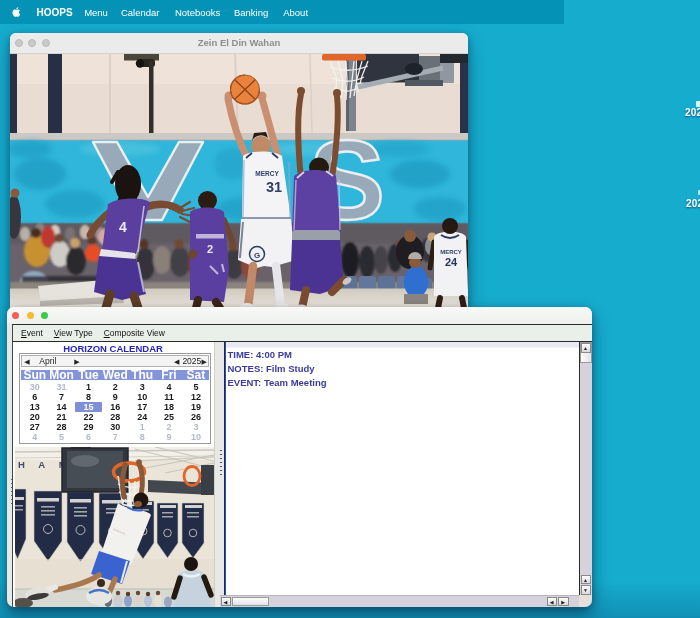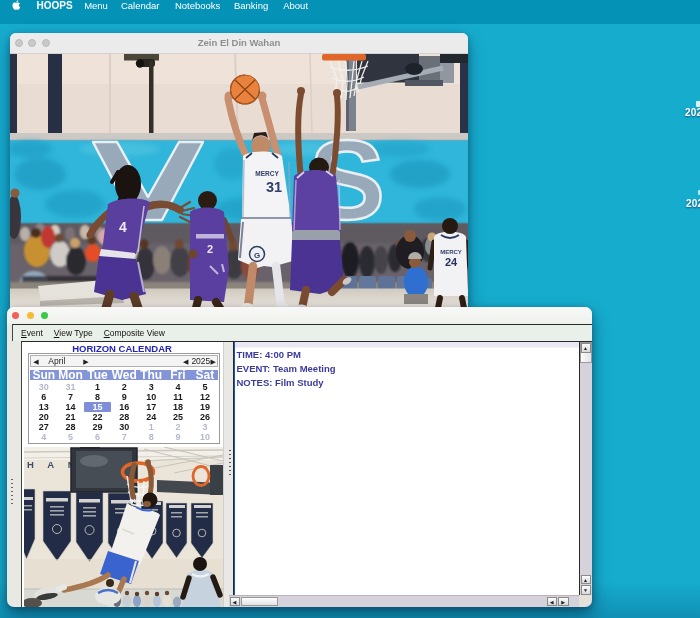--- a/index.html
+++ b/index.html
@@ -4,23 +4,23 @@
 <style>
   * { margin:0; padding:0; box-sizing:border-box; }
   html,body { width:700px; height:618px; overflow:hidden; }
   body {
     font-family:"Liberation Sans", sans-serif;
     background:linear-gradient(180deg,#16acce 0%,#16acce 94%,#1399bd 98%,#1090b4 100%);
     position:relative;
   }
   
   #menubar {
-    position:absolute; left:0; top:0; width:700px; height:24px;
+    position:absolute; left:0; top:0; width:564px; height:24px;
     background:#0493b7; color:#fff; font-size:9.5px;
-    display:flex; align-items:flex-start;
+    display:flex; align-items:center;
   }
   #menubar .apple { margin-left:12px; width:9.5px; height:12px; margin-top:-1px; }
   #menubar span { display:inline-block; }
   #menubar .b { font-weight:bold; margin-left:15px; font-size:10px; }
   #menubar .it.m1 { margin-left:11.5px; }
   #menubar .it.m2 { margin-left:13px; }
   #menubar .it.m3 { margin-left:15.5px; }
   #menubar .it.m4 { margin-left:13.5px; }
   #menubar .it.m5 { margin-left:15px; }
   
@@ -52,21 +52,21 @@
   #win2 .g { width:7.5px;height:7.5px; top:5px; background:#3bc948; left:34.4px;}
   #w2grip { position:absolute; left:4px; top:172px; width:2px; height:27px;
      background-image:repeating-linear-gradient(180deg,#666 0 1.5px,transparent 1.5px 4px); }
   #w2menu { position:absolute; left:5px; top:17.5px; right:0px; height:16.5px;
     background:#e9efe9; border-top:1px solid #2a2a2a; border-left:1px solid #444;
     font-size:8.5px; color:#111; line-height:16px; }
   #w2menu span { margin-left:11px; }
   #w2menu span:first-child { margin-left:8.5px; }
   #w2menu u { text-decoration:underline; text-underline-offset:1px; }
   #w2body { position:absolute; left:5px; top:34.5px; right:0; bottom:0;
-    border-top:1px solid #2a2a2a; border-left:1px solid #444; background:#1d4ed8;margin-left:9px; }
+    border-top:1px solid #2a2a2a; border-left:1px solid #444; background:#1d4ed8; }
   
   #lpanel { position:absolute; left:0px; top:0; width:201px; bottom:0; background:#fff; }
   #calhdr { height:10.5px; text-align:center; font-size:9.5px; font-weight:bold; color:#2424bb;
      padding-top:0.5px; }
   #cal { position:absolute; left:6.8px; top:10.5px; width:192px; height:91px;
      border:1px solid #9a9a9a; background:#fff; font-size:8.5px; }
   #calnav { position:absolute; left:1px; top:1px; right:1px; height:12px;
      border:1px solid #b0b0b0; background:#f4f4f4; font-size:8.5px; color:#222;}
   #calnav .a { position:absolute; font-size:7px; top:2px; }
   #caldays { position:absolute; left:1px; top:16px; right:1px; height:10px;
@@ -591,22 +591,22 @@
             <path d="M168,127 Q176,132 185,127" stroke="#eef2f6" stroke-width="2.5" fill="none"></path>
           </g>
         </svg>
       </div>
       <div id="split">
         <div class="grip"></div>
       </div>
       <div id="rpanel">
         <div class="cap"></div>
         <div class="t">TIME: 4:00 PM</div>
+        <div class="t">NOTES: Film Study</div>
         <div class="t">EVENT: Team Meeting</div>
-        <div class="t">NOTES: Film Study</div>
       </div>
       <div id="vsb">
         <div class="sbtn up">▲</div>
         <div class="thumb"></div>
         <div class="sbtn bup">▲</div>
         <div class="sbtn bdn">▼</div>
       </div>
       <div id="corner"></div>
       <div id="hsb">
         <div class="sbtn lft" style="position:absolute;">◀</div>

